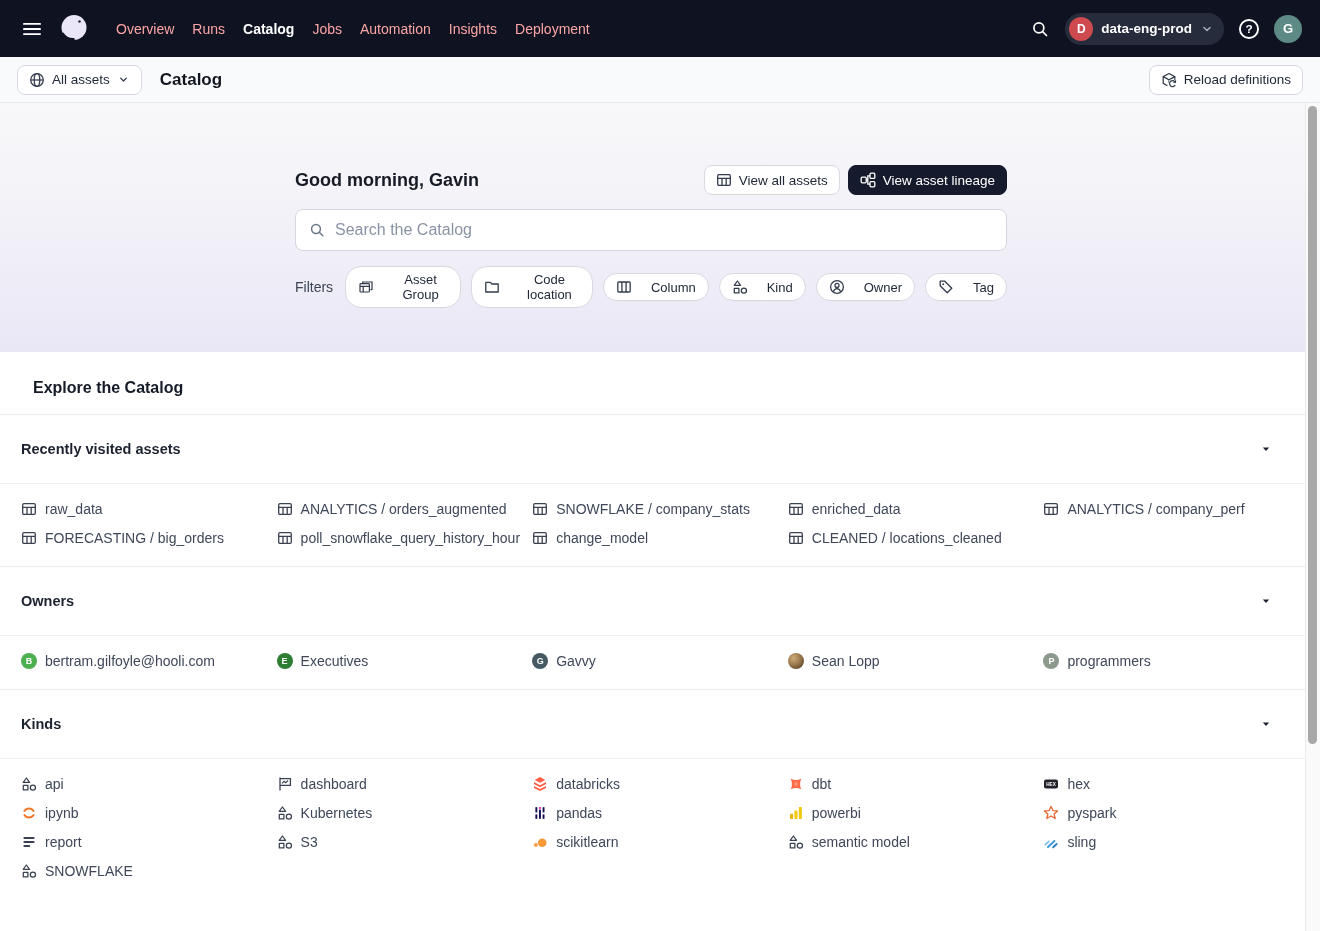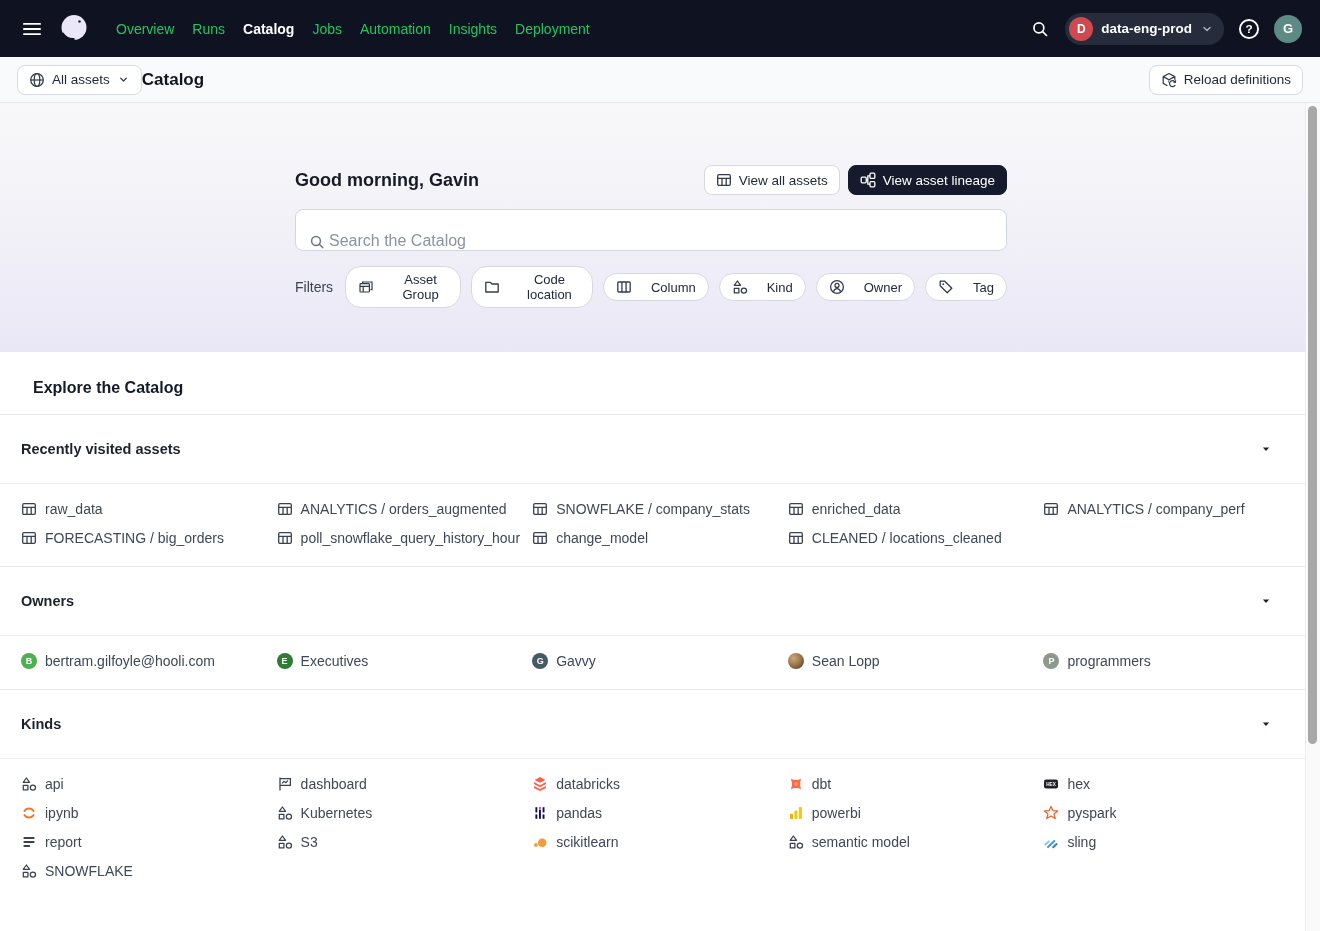--- a/index.html
+++ b/index.html
@@ -6,45 +6,45 @@
   * { margin:0; padding:0; box-sizing:border-box; }
   html,body { width:1320px; height:931px; overflow:hidden; background:#fff;
     font-family:"Liberation Sans","DejaVu Sans",sans-serif; }
   .app { position:relative; width:1320px; height:931px; }
 
   
   .topnav { height:57px; background:#0f1321; display:flex; align-items:center; padding:0 18px; color:#fff; }
   .hamburger { background:none; border:none; color:#fff; width:28px; height:28px; display:flex; align-items:center; justify-content:center; margin-right:10px; cursor:pointer; }
   .logo { width:36px; height:36px; margin-right:24px; display:flex; align-items:center; }
   .nav-links { display:flex; gap:18px; align-items:center; }
-  .nav-link { color:#22c55e; font-size:14px; text-decoration:none; cursor:pointer; }
+  .nav-link { color:#fca5a5; font-size:14px; text-decoration:none; cursor:pointer; }
   .nav-link.active { color:#fff; font-weight:700; }
   .nav-right { margin-left:auto; display:flex; align-items:center; gap:13px; }
   .icon-btn { background:none; border:none; color:#fff; width:24px; height:24px; display:flex; align-items:center; justify-content:center; cursor:pointer; }
   .deploy-pill { display:flex; align-items:center; gap:8px; background:#272c3c; border:none; border-radius:17px; padding:4px 10px 4px 4px; color:#fff; font-size:13.5px; font-weight:600; cursor:pointer; }
   .deploy-badge { width:24px; height:24px; border-radius:50%; background:#cf4a4e; display:flex; align-items:center; justify-content:center; font-size:12px; font-weight:700; color:#fff; }
   .deploy-chevron { width:14px; height:14px; color:#aab1c2; }
   .avatar { width:28px; height:28px; border-radius:50%; background:#5d8a85; display:flex; align-items:center; justify-content:center; font-size:13px; font-weight:600; color:#fff; border:none; cursor:pointer; }
 
   
-  .pageheader { height:46px; background:#f9fafb; border-bottom:1px solid #e5e8ec; display:flex; align-items:center; padding:0 17px; }
+  .pageheader { height:46px; background:#f9fafb; border-bottom:1px solid #e5e8ec; display:flex; align-items:center; padding:0 17px; gap:18px; }
   .btn { display:inline-flex; align-items:center; gap:7px; border-radius:8px; padding:6px 11px; font-size:13.5px; border:1px solid #d6dae0; background:#fff; color:#222a39; font-weight:500; cursor:pointer; white-space:nowrap; }
   .btn .ic { color:#333b4c; }
   .btn.dark { background:#161a2d; color:#fff; border-color:#161a2d; }
   .btn.dark .ic { color:#fff; }
   .page-title { font-size:17px; font-weight:700; color:#11151f; }
   .reload-wrap { margin-left:auto; }
 
   
   .hero { height:249px; background:linear-gradient(180deg,#f8f8fa 0%,#f2f1f8 50%,#e9e7f6 100%); }
   .hero-inner { width:712px; margin-left:295px; padding-top:62px; }
   .greet-row { display:flex; align-items:center; }
   .greeting { font-size:18px; font-weight:700; color:#171b26; }
   .hero-buttons { margin-left:auto; display:flex; gap:8px; }
-  .search-box { margin-top:14px; height:42px; background:#fff; border:1px solid #d2d7df; border-radius:8px; display:flex; align-items:flex-end; padding:0 13px; gap:4px; }
+  .search-box { margin-top:14px; height:42px; background:#fff; border:1px solid #d2d7df; border-radius:8px; display:flex; align-items:center; padding:0 13px; gap:10px; }
   .search-box .ic { color:#6d7688; }
   .search-box input { border:none; outline:none; flex:1; font-size:16px; color:#2a3040; background:transparent; font-family:inherit; }
   .search-box input::placeholder { color:#8a92a3; }
   .filters-row { margin-top:15px; display:flex; align-items:center; gap:10px; }
   .filters-label { font-size:14px; color:#3c4354; margin-right:2px; }
   .chip { display:inline-flex; align-items:center; gap:19px; border:1px solid #d6dae0; background:#fff; border-radius:16px; padding:5px 12px; font-size:13px; color:#222a39; cursor:pointer; }
   .chip .ic { color:#333b4c; }
 
   
   .explore { padding:27px 21px 17px; font-size:16px; font-weight:700; color:#151a27;margin-left:12px; }

